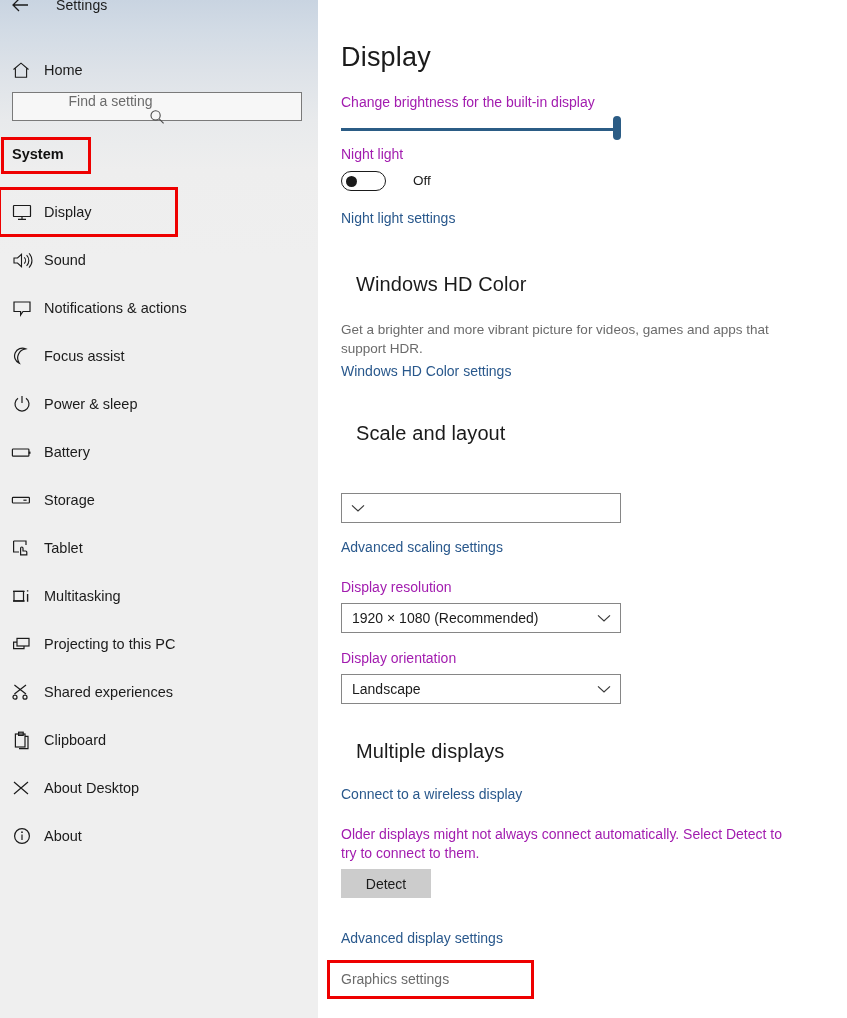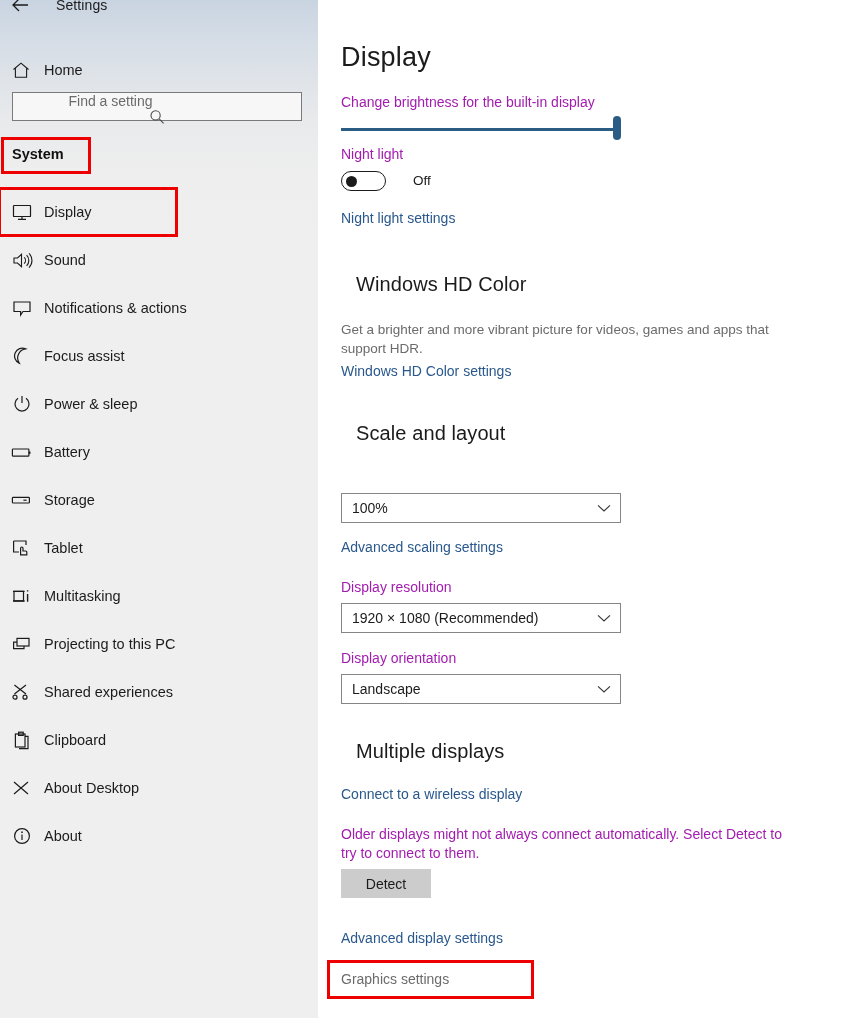--- a/index.html
+++ b/index.html
@@ -321,21 +321,20 @@
 
     <div class="link" style="top:210px">Night light settings</div>
 
     <div class="h2" style="top:273px">Windows HD Color</div>
     <div class="muted-text" style="top:320px">Get a brighter and more vibrant picture for videos, games and apps that support HDR.</div>
     <div class="link" style="top:363px">Windows HD Color settings</div>
 
     <div class="h2" style="top:422px">Scale and layout</div>
 
     <div class="dropdown" style="top:493px">
-      <span class="val">100%</span>
       <span class="chev">
         <svg width="14" height="9" viewBox="0 0 14 9">
             <path d="M1 1.4 L7 7 L13 1.4" stroke="#3a3a3a" stroke-width="1.2" fill="none"></path>
           </svg>
       </span>
     </div>
     <div class="link" style="top:539px">Advanced scaling settings</div>
 
     <div class="body-text" style="top:578px">Display resolution</div>
     <div class="dropdown" style="top:603px">

